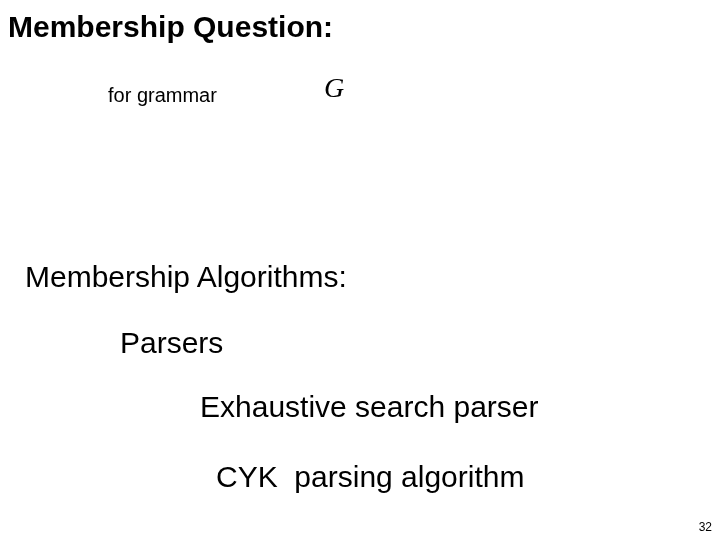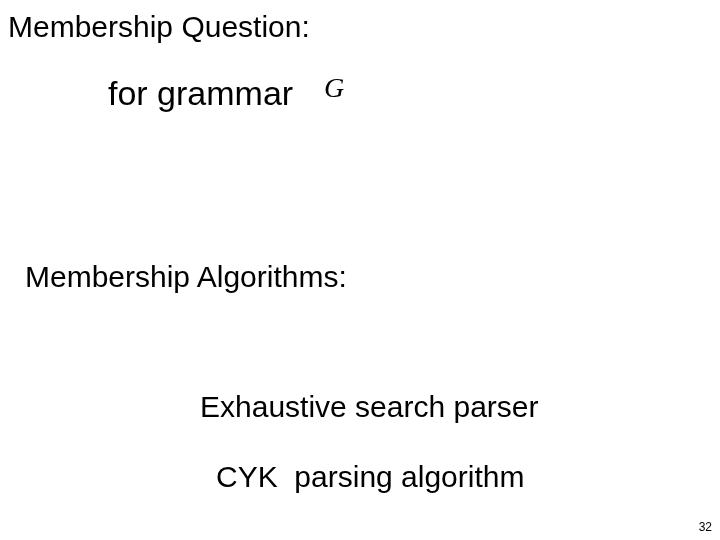--- a/index.html
+++ b/index.html
@@ -16,26 +16,27 @@
   .slide {
     width: 720px;
     height: 540px;
     position: relative;
   }
   .heading1 {
     position: absolute;
     left: 8px;
     top: 10px;
     font-size: 30px;
+    font-weight: bold;
   }
   .line-for {
     position: absolute;
     left: 108px;
-    top: 74px;
-    font-size: 34px;
+    top: 84px;
+    font-size: 20px;
   }
   .line-find {
     position: absolute;
     left: 108px;
     top: 108px;
     font-size: 30px;
   }
   .math-G {
     position: absolute;
     left: 324px;
@@ -94,20 +95,21 @@
 
   <div class="heading1">Membership Question:</div>
 
   <div class="line-for">for grammar</div>
 
   <div class="math-G">G</div>
 
 
   <div class="heading2">Membership Algorithms:</div>
 
+  <div class="parsers">Parsers</div>
 
   <div class="exh">Exhaustive search parser</div>
 
   <div class="cyk">CYK &nbsp;parsing algorithm</div>
 
   <div class="page-num">32</div>
 
 </div>
 
 </body></html>

